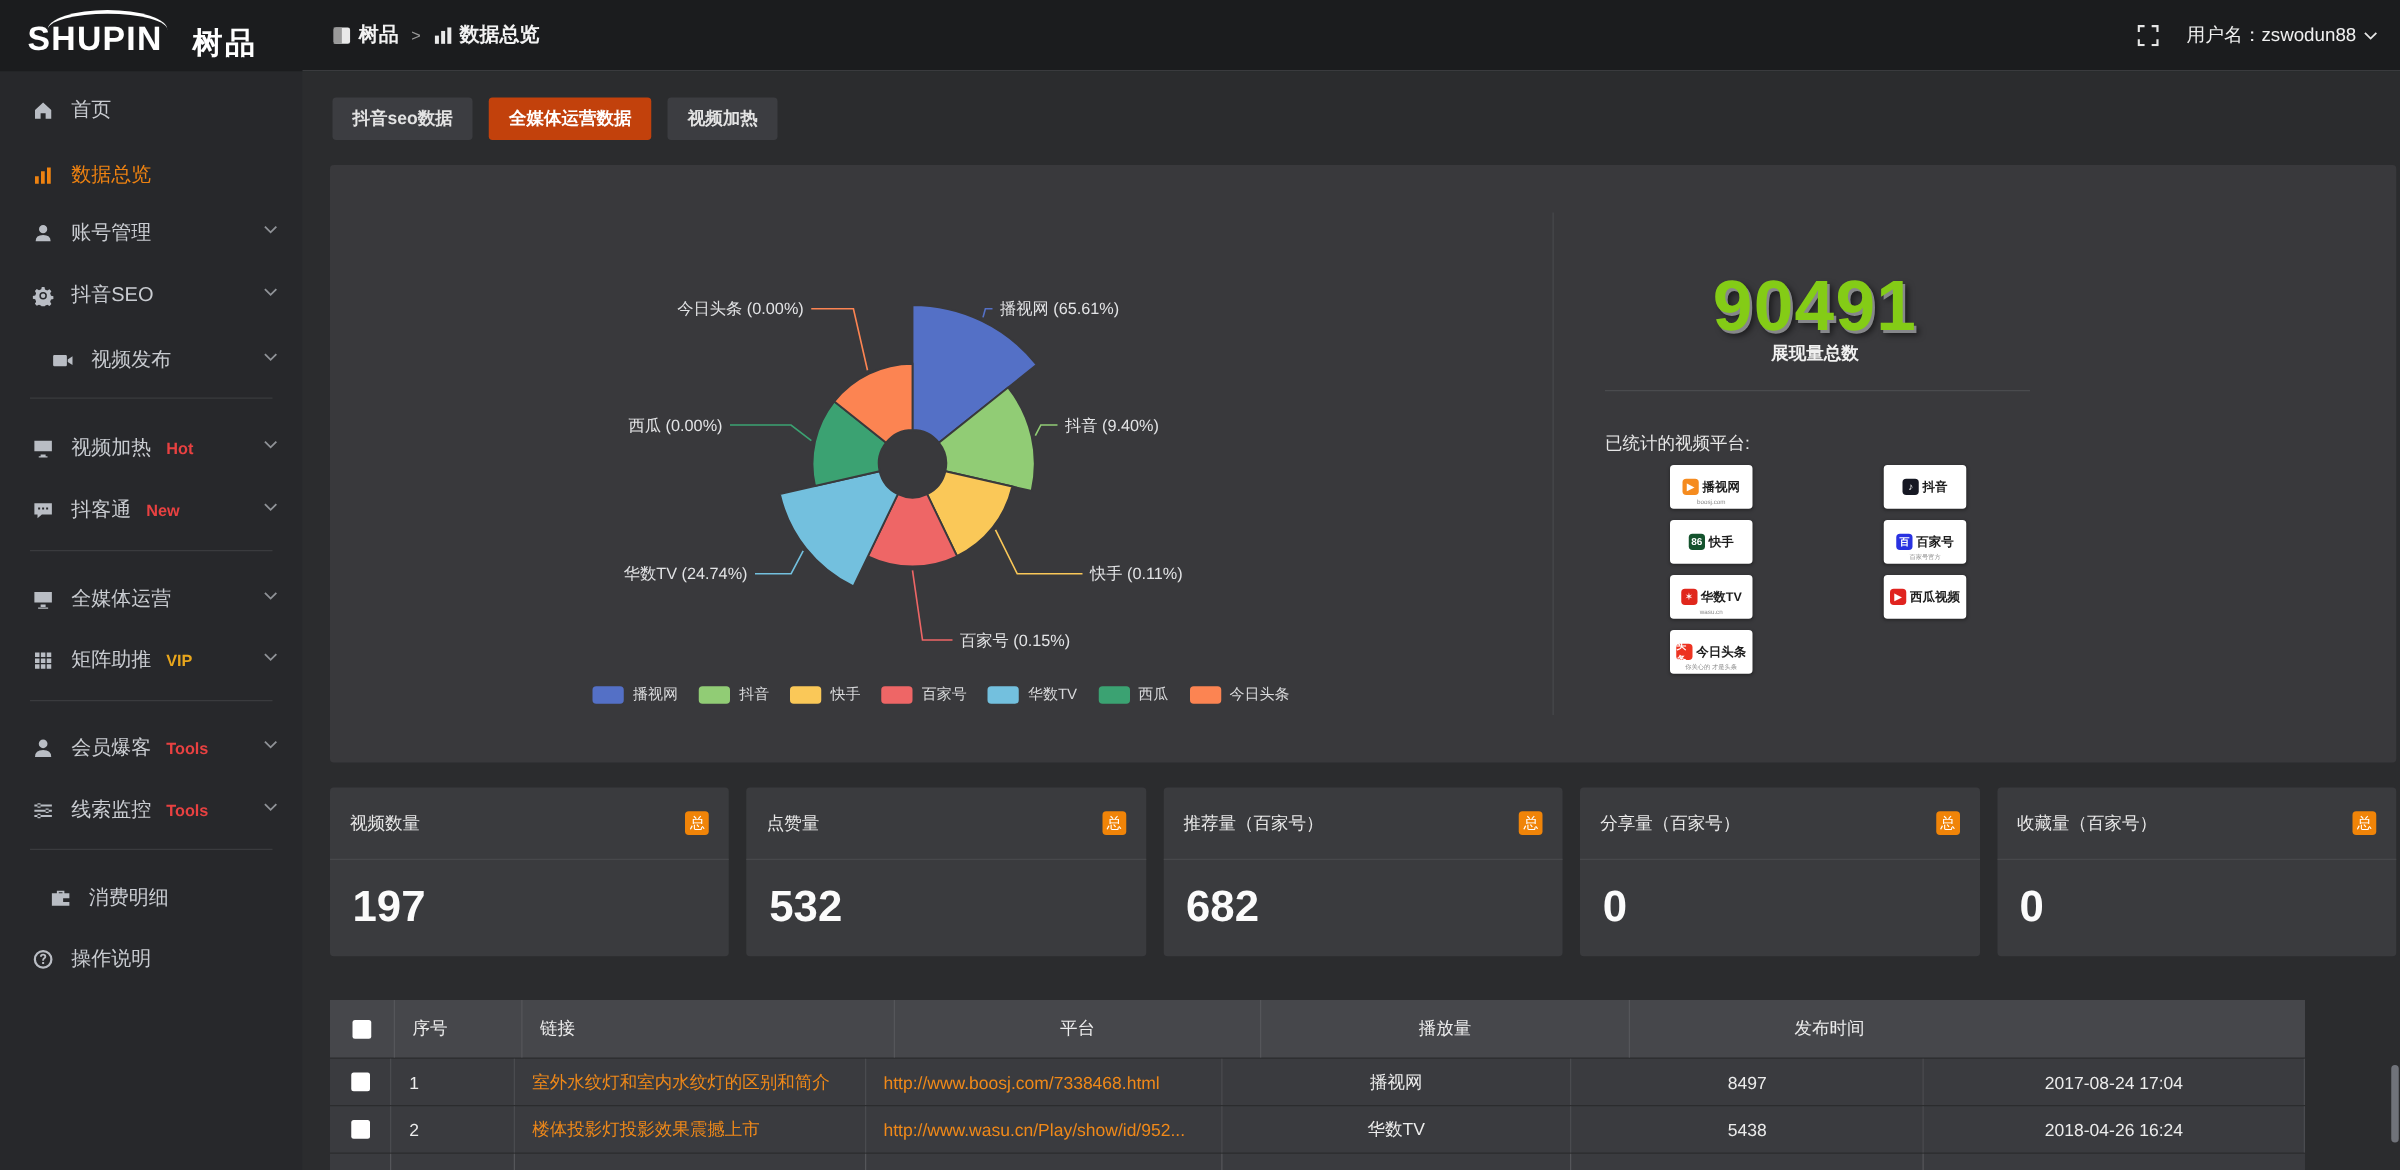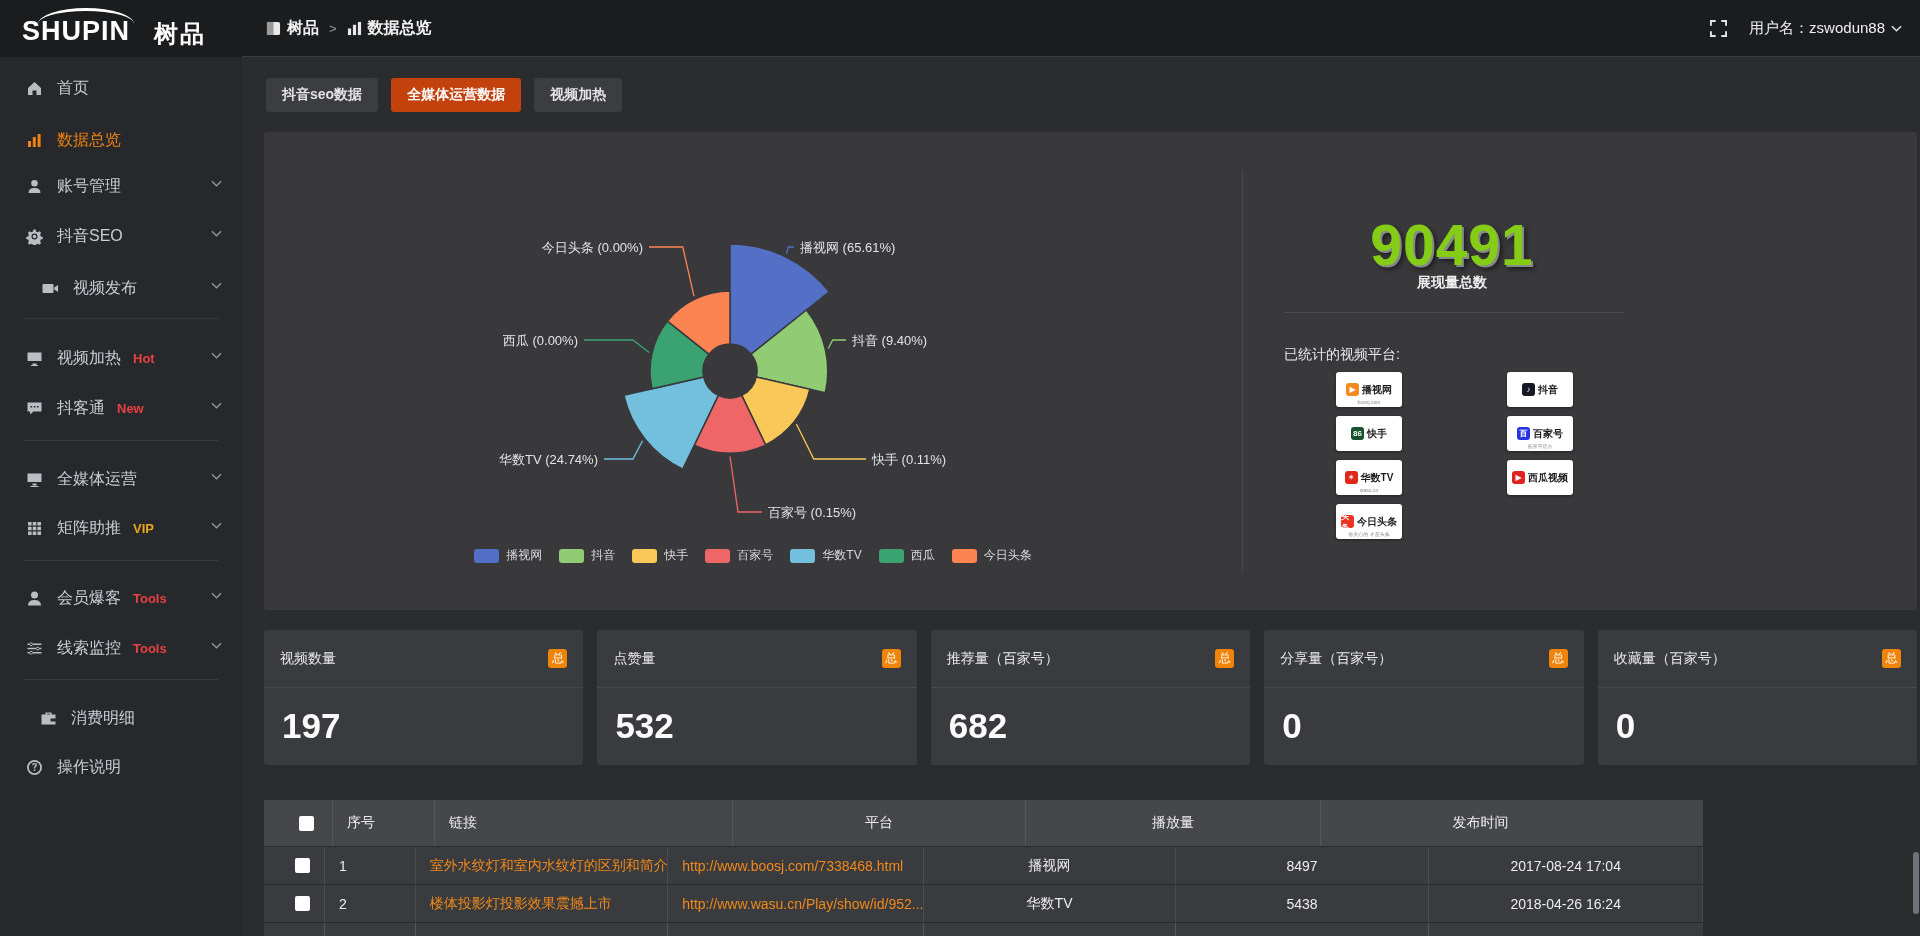--- a/index.html
+++ b/index.html
@@ -66,21 +66,21 @@
   .card { width:372px; height:135px; background:#3a3b3e; border-radius:3px; position:relative; }
   .card .hd { position:absolute; left:0; top:0; width:100%; height:58px; border-bottom:1px solid #47484b;
     display:flex; align-items:center; justify-content:space-between; padding:0 16px; }
   .card .hd-lbl { font-size:14px; color:#e9e9e9; }
   .card .badge-zong { width:19px; height:19px; background:#f08408; color:#fff; border-radius:3px;
     font-size:12px; display:flex; align-items:center; justify-content:center; cursor:pointer; }
   .card .val { position:absolute; left:18px; top:76px; font-size:35px; font-weight:bold; color:#fbfbfb; }
 
   
   .tbl { position:absolute; left:22px; top:743px; width:1653px; }
-  .trow { display:flex; width:1439px;padding-left:17px; }
+  .trow { display:flex; width:1580px; }
   .trow.head { height:46px; background:#46474b; }
   .trow.body { height:37px; background:#3a3b3f; margin-top:1px; }
   .trow.stub { height:16px; background:#3a3b3f; margin-top:1px; }
   .tcell { display:flex; align-items:center; border-right:1px solid #55565a; padding:0 14px;
     font-size:14px; color:#ececec; overflow:hidden; white-space:nowrap; }
   .trow.body .tcell { border-right:1px solid #4a4b4f; }
   .tcell:last-child { border-right:none; }
   .c0 { width:52px; justify-content:center; padding:0; }
   .c1 { width:102px; }
   .c2 { width:294px; }

